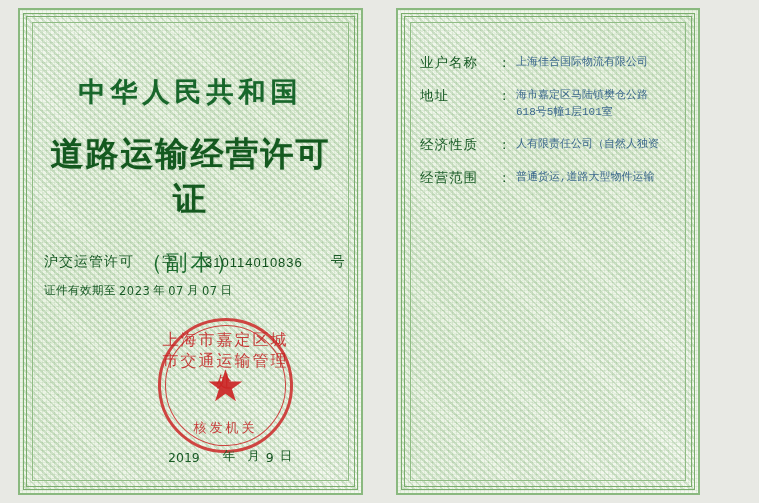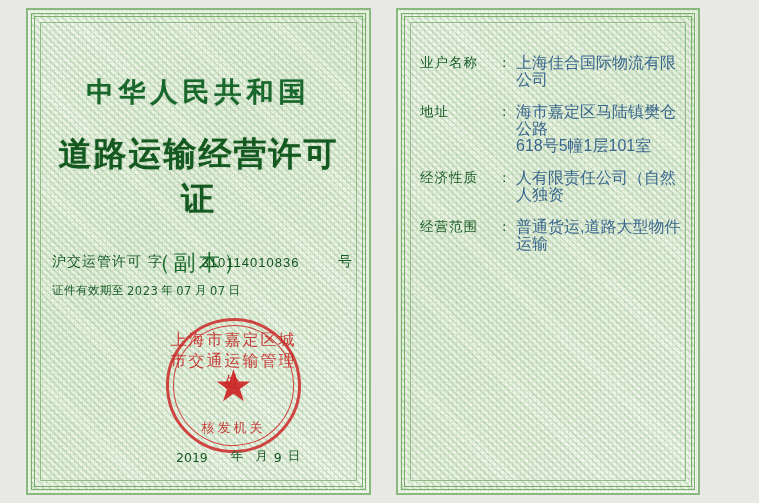--- a/index.html
+++ b/index.html
@@ -52,21 +52,21 @@
     position: absolute;
     inset: 16px;
     background:
       repeating-linear-gradient(30deg, rgba(130,180,120,0.10) 0px, rgba(130,180,120,0.10) 1px, rgba(255,255,255,0) 1px, rgba(255,255,255,0) 7px),
       repeating-linear-gradient(-30deg, rgba(130,180,120,0.10) 0px, rgba(130,180,120,0.10) 1px, rgba(255,255,255,0) 1px, rgba(255,255,255,0) 7px);
     pointer-events: none;
   }
 
   
   #left-cert {
-    left: 26px;
+    left: 18px;
     top: 8px;
     width: 345px;
     height: 487px;
   }
   .left-content {
     position: absolute;
     inset: 18px;
     text-align: center;
     color: #1d6d2f;
   }
@@ -100,20 +100,21 @@
     left: 26px;
     right: 18px;
     top: 245px;
   }
   .line-no {
     display: flex;
     align-items: flex-end;
     font-size: 14px;
     color: #1a5c27;
     letter-spacing: 1px;
+    gap: 22px;
   }
   .line-no .lbl { white-space: nowrap; }
   .line-no .val {
     flex: 1;
     margin: 0 6px;
     padding-bottom: 1px;
     font-family: Liberation Sans, sans-serif;
     font-size: 13px;
     color: #13521f;
     text-align: center;
@@ -233,24 +234,24 @@
     font-size: 13.5px;
     letter-spacing: 1px;
     color: #1a5c27;
     text-align: justify;
     display: flex;
     justify-content: space-between;
   }
   .row .label .colon { margin-left: 2px; }
   .row .value {
     flex: 1;
-    font-size: 16px;
+    font-size: 11px;
     line-height: 17px;
     color: #2a5a86;
-    font-family: Liberation Sans, sans-serif;
+    font-family: Liberation Mono, monospace;
     padding-left: 4px;
     opacity: 0.9;
   }
   .value .l2 { display: block; }
 </style>
 </head>
 <body>
 
 <div class="page">
 

